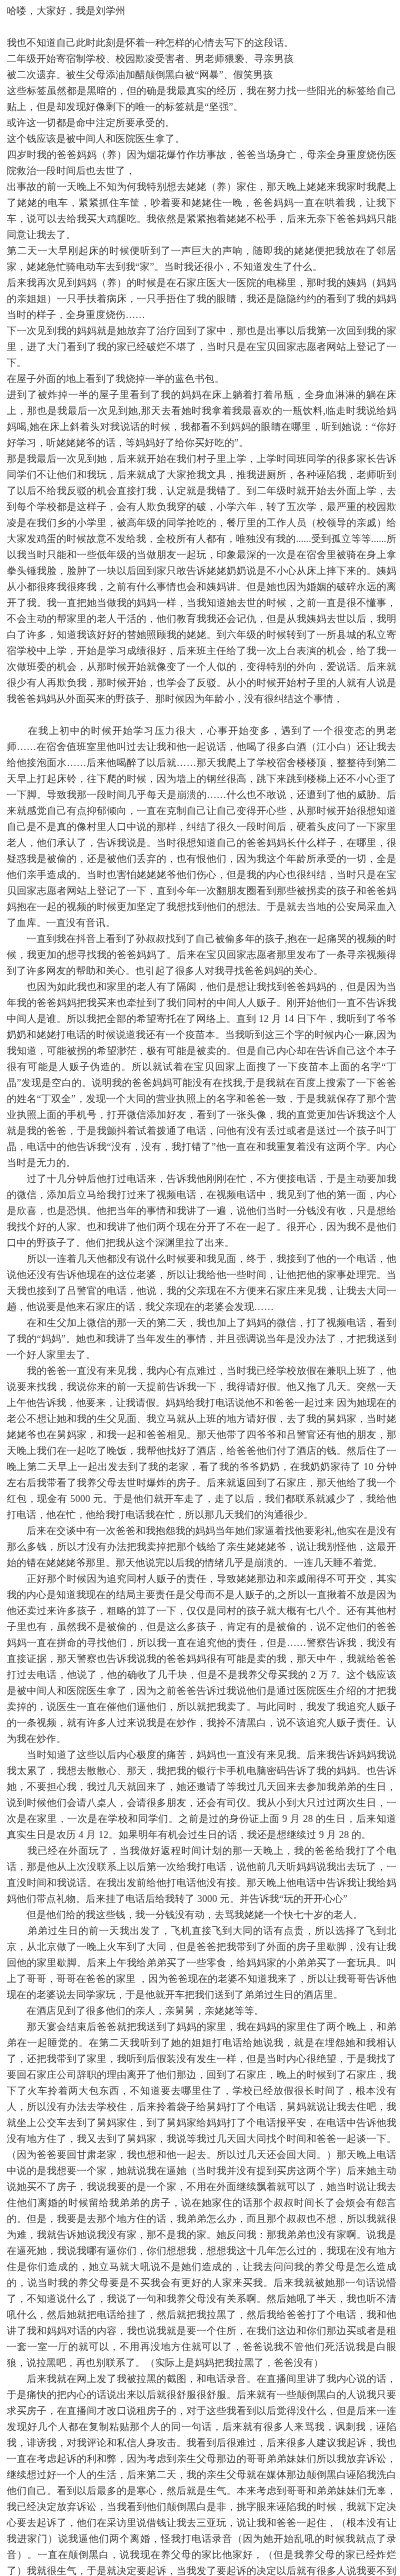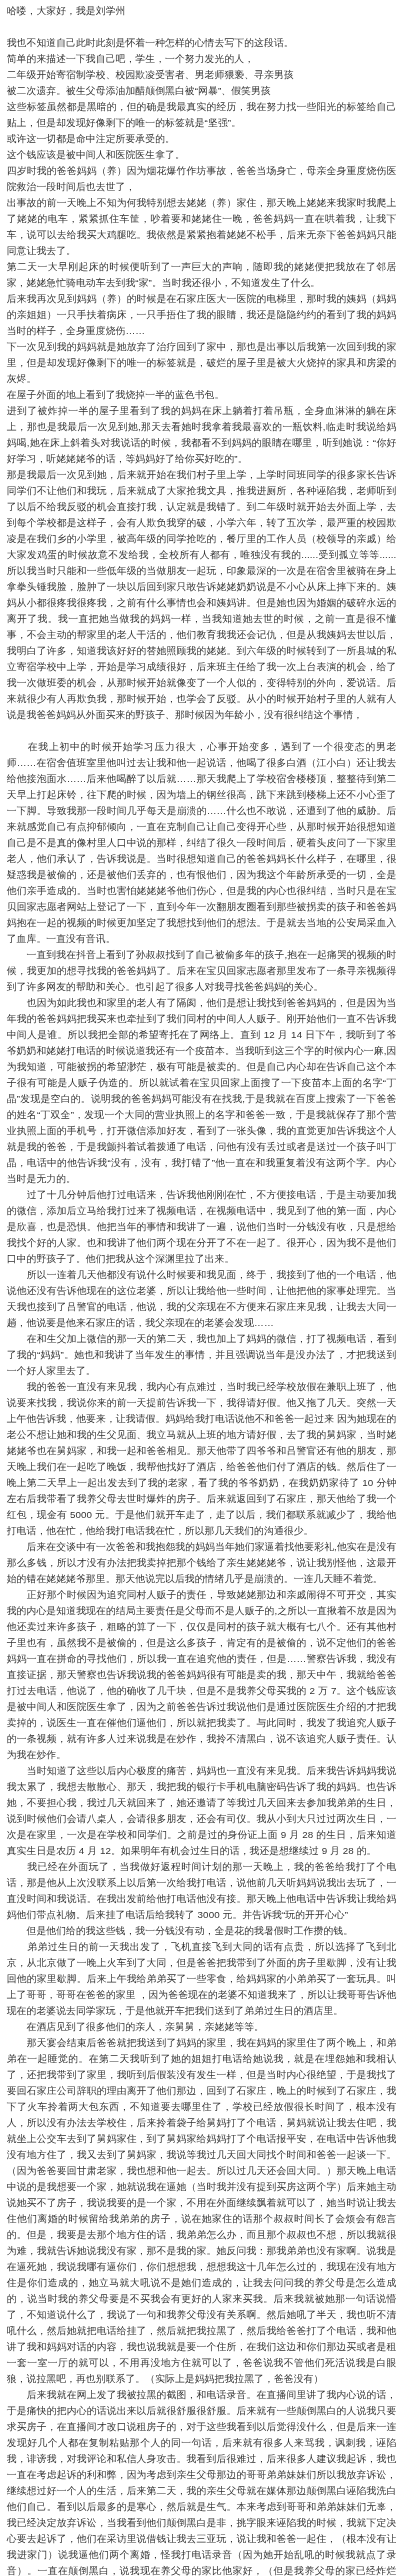--- a/index.html
+++ b/index.html
@@ -13,67 +13,66 @@
   .page {
     box-sizing: border-box;
     width: 401px;
     min-height: 3006px;
     background: #ffffff;
     padding: 3.1px 4.6px 15.5px 6.7px;
   }
   p.para {
     margin: 0;
     padding: 0;
-    font-family: Liberation Sans, sans-serif;
+    font-family: Liberation Serif, serif;
     font-size: 9.8px;
     line-height: 16px;
     color: #333333;
     text-align: justify;
     letter-spacing: 0.1px;
     word-break: normal;
     overflow-wrap: break-word;
   }
   p.para.blank {
     min-height: 16px;
   }
 </style>
 </head>
 <body>
 
 <div class="page">
   <div>
       <p class="para">哈喽，大家好，我是刘学州</p>
       <p class="para blank"></p>
       <p class="para">我也不知道自己此时此刻是怀着一种怎样的心情去写下的这段话。</p>
-      <p class="para">简单的来描述一下我自己吧，学生，一个努力发光的人，</p>
       <p class="para">二年级开始寄宿制学校、校园欺凌受害者、男老师猥亵、寻亲男孩</p>
       <p class="para">被二次遗弃。被生父母添油加醋颠倒黑白被“网暴”、假笑男孩</p>
       <p class="para">这些标签虽然都是黑暗的，但的确是我最真实的经历，我在努力找一些阳光的标签给自己贴上，但是却发现好像剩下的唯一的标签就是“坚强”。</p>
       <p class="para">或许这一切都是命中注定所要承受的。</p>
       <p class="para">这个钱应该是被中间人和医院医生拿了。</p>
       <p class="para">四岁时我的爸爸妈妈（养）因为烟花爆竹作坊事故，爸爸当场身亡，母亲全身重度烧伤医院救治一段时间后也去世了，</p>
       <p class="para">出事故的前一天晚上不知为何我特别想去姥姥（养）家住，那天晚上姥姥来我家时我爬上了姥姥的电车，紧紧抓住车筐，吵着要和姥姥住一晚，爸爸妈妈一直在哄着我，让我下车，说可以去给我买大鸡腿吃。我依然是紧紧抱着姥姥不松手，后来无奈下爸爸妈妈只能同意让我去了。</p>
       <p class="para">第二天一大早刚起床的时候便听到了一声巨大的声响，随即我的姥姥便把我放在了邻居家，姥姥急忙骑电动车去到我“家”。当时我还很小，不知道发生了什么。</p>
       <p class="para">后来我再次见到妈妈（养）的时候是在石家庄医大一医院的电梯里，那时我的姨妈（妈妈的亲姐姐）一只手扶着病床，一只手捂住了我的眼睛，我还是隐隐约约的看到了我的妈妈当时的样子，全身重度烧伤……</p>
-      <p class="para">下一次见到我的妈妈就是她放弃了治疗回到了家中，那也是出事以后我第一次回到我的家里，但是却发现好像剩下的唯一的标签就是，破烂的屋子里是被大火烧掉的家具和房梁的灰烬。</p>
+      <p class="para">下一次见到我的妈妈就是她放弃了治疗回到了家中，那也是出事以后我第一次回到我的家里，进了大门看到了我的家已经破烂不堪了，当时只是在宝贝回家志愿者网站上登记了一下。</p>
       <p class="para">在屋子外面的地上看到了我烧掉一半的蓝色书包。</p>
       <p class="para">进到了被炸掉一半的屋子里看到了我的妈妈在床上躺着打着吊瓶，全身血淋淋的躺在床上，那也是我最后一次见到她,那天去看她时我拿着我最喜欢的一瓶饮料,临走时我说给妈妈喝,她在床上斜着头对我说话的时候，我都看不到妈妈的眼睛在哪里，听到她说：“你好好学习，听姥姥姥爷的话，等妈妈好了给你买好吃的”。</p>
       <p class="para">那是我最后一次见到她，后来就开始在我们村子里上学，上学时同班同学的很多家长告诉同学们不让他们和我玩，后来就成了大家抢我文具，推我进厕所，各种诬陷我，老师听到了以后不给我反驳的机会直接打我，认定就是我错了。到二年级时就开始去外面上学，去到每个学校都是这样子，会有人欺负我穿的破，小学六年，转了五次学，最严重的校园欺凌是在我们乡的小学里，被高年级的同学抢吃的，餐厅里的工作人员（校领导的亲戚）给大家发鸡蛋的时候故意不发给我，全校所有人都有，唯独没有我的......受到孤立等等......所以我当时只能和一些低年级的当做朋友一起玩，印象最深的一次是在宿舍里被骑在身上拿拳头锤我脸，脸肿了一块以后回到家只敢告诉姥姥奶奶说是不小心从床上摔下来的。姨妈从小都很疼我很疼我，之前有什么事情也会和姨妈讲。但是她也因为婚姻的破碎永远的离开了我。我一直把她当做我的妈妈一样，当我知道她去世的时候，之前一直是很不懂事，不会主动的帮家里的老人干活的，他们教育我我还会记仇，但是从我姨妈去世以后，我明白了许多，知道我该好好的替她照顾我的姥姥。到六年级的时候转到了一所县城的私立寄宿学校中上学，开始是学习成绩很好，后来班主任给了我一次上台表演的机会，给了我一次做班委的机会，从那时候开始就像变了一个人似的，变得特别的外向，爱说话。后来就很少有人再欺负我，那时候开始，也学会了反驳。从小的时候开始村子里的人就有人说是我爸爸妈妈从外面买来的野孩子、那时候因为年龄小，没有很纠结这个事情，</p>
       <p class="para blank"></p>
       <p class="para">　　在我上初中的时候开始学习压力很大，心事开始变多，遇到了一个很变态的男老师……在宿舍值班室里他叫过去让我和他一起说话，他喝了很多白酒（江小白）还让我去给他接泡面水……后来他喝醉了以后就……那天我爬上了学校宿舍楼楼顶，整整待到第二天早上打起床铃，往下爬的时候，因为墙上的钢丝很高，跳下来跳到楼梯上还不小心歪了一下脚。导致我那一段时间几乎每天是崩溃的……什么也不敢说，还遭到了他的威胁。后来就感觉自己有点抑郁倾向，一直在克制自己让自己变得开心些，从那时候开始很想知道自己是不是真的像村里人口中说的那样，纠结了很久一段时间后，硬着头皮问了一下家里老人，他们承认了，告诉我说是。当时很想知道自己的爸爸妈妈长什么样子，在哪里，很疑惑我是被偷的，还是被他们丢弃的，也有恨他们，因为我这个年龄所承受的一切，全是他们亲手造成的。当时也害怕姥姥姥爷他们伤心，但是我的内心也很纠结，当时只是在宝贝回家志愿者网站上登记了一下，直到今年一次翻朋友圈看到那些被拐卖的孩子和爸爸妈妈抱在一起的视频的时候更加坚定了我想找到他们的想法。于是就去当地的公安局采血入了血库。一直没有音讯。</p>
       <p class="para">　　一直到我在抖音上看到了孙叔叔找到了自己被偷多年的孩子,抱在一起痛哭的视频的时候，我更加的想寻找我的爸爸妈妈了。后来在宝贝回家志愿者那里发布了一条寻亲视频得到了许多网友的帮助和关心。也引起了很多人对我寻找爸爸妈妈的关心。</p>
       <p class="para">　　也因为如此我也和家里的老人有了隔阂，他们是想让我找到爸爸妈妈的，但是因为当年我的爸爸妈妈把我买来也牵扯到了我们同村的中间人人贩子。刚开始他们一直不告诉我中间人是谁。所以我把全部的希望寄托在了网络上。直到 12 月 14 日下午，我听到了爷爷奶奶和姥姥打电话的时候说道我还有一个疫苗本。当我听到这三个字的时候内心一麻,因为我知道，可能被拐的希望渺茫，极有可能是被卖的。但是自己内心却在告诉自己这个本子很有可能是人贩子伪造的。所以就试着在宝贝回家上面搜了一下疫苗本上面的名字“丁晶”发现是空白的。说明我的爸爸妈妈可能没有在找我,于是我就在百度上搜索了一下爸爸的姓名“丁双全”，发现一个大同的营业执照上的名字和爸爸一致，于是我就保存了那个营业执照上面的手机号，打开微信添加好友，看到了一张头像，我的直觉更加告诉我这个人就是我的爸爸，于是我颤抖着试着拨通了电话，问他有没有丢过或者是送过一个孩子叫丁晶，电话中的他告诉我“没有，没有，我打错了”他一直在和我重复着没有这两个字。内心当时是无力的。</p>
       <p class="para">　　过了十几分钟后他打过电话来，告诉我他刚刚在忙，不方便接电话，于是主动要加我的微信，添加后立马给我打过来了视频电话，在视频电话中，我见到了他的第一面，内心是欣喜，也是恐惧。他把当年的事情和我讲了一遍，说他们当时一分钱没有收，只是想给我找个好的人家。也和我讲了他们两个现在分开了不在一起了。很开心，因为我不是他们口中的野孩子了。他们把我从这个深渊里拉了出来。</p>
       <p class="para">　　所以一连着几天他都没有说什么时候要和我见面，终于，我接到了他的一个电话，他说他还没有告诉他现在的这位老婆，所以让我给他一些时间，让他把他的家事处理完。当天我也接到了吕警官的电话，他说，我的父亲现在不方便来石家庄来见我，让我去大同一趟，他说要是他来石家庄的话，我父亲现在的老婆会发现……</p>
       <p class="para">　　在和生父加上微信的那一天的第二天，我也加上了妈妈的微信，打了视频电话，看到了我的“妈妈”。她也和我讲了当年发生的事情，并且强调说当年是没办法了，才把我送到一个好人家里去了。</p>
       <p class="para">　　我的爸爸一直没有来见我，我内心有点难过，当时我已经学校放假在兼职上班了，他说要来找我，我说你来的前一天提前告诉我一下，我得请好假。他又拖了几天。突然一天上午他告诉我，他要来，让我请假。妈妈给我打电话说他不和爸爸一起过来 因为她现在的老公不想让她和我的生父见面、我立马就从上班的地方请好假，去了我的舅妈家，当时姥姥姥爷也在舅妈家，和我一起和爸爸相见。那天他带了四爷爷和吕警官还有他的朋友，那天晚上我们在一起吃了晚饭，我帮他找好了酒店，给爸爸他们付了酒店的钱。然后住了一晚上第二天早上一起出发去到了我的老家，看了我的爷爷奶奶，在我奶奶家待了 10 分钟左右后我带看了我养父母去世时爆炸的房子。后来就返回到了石家庄，那天他给了我一个红包，现金有 5000 元。于是他们就开车走了，走了以后，我们都联系就减少了，我给他打电话，他在忙，他给我打电话我在忙，所以那几天我们的沟通很少。</p>
       <p class="para">　　后来在交谈中有一次爸爸和我抱怨我的妈妈当年她们家逼着找他要彩礼,他实在是没有那么多钱，所以才没有办法把我卖掉把那个钱给了亲生姥姥姥爷，说让我别怪他，这最开始的错在姥姥姥爷那里。那天他说完以后我的情绪几乎是崩溃的。一连几天睡不着觉。</p>
       <p class="para">　　正好那个时候因为追究同村人贩子的责任，导致姥姥那边和亲戚闹得不可开交，其实我的内心是知道我现在的结局主要责任是父母而不是人贩子的,之所以一直揪着不放是因为他还卖过来许多孩子，粗略的算了一下，仅仅是同村的孩子就大概有七八个。还有其他村子里也有，虽然我不是被偷的，但是这么多孩子，肯定有的是被偷的，说不定他们的爸爸妈妈一直在拼命的寻找他们，所以我一直在追究他的责任，但是……警察告诉我，我没有直接证据，那天警察也告诉我说我的爸爸妈妈很有可能是卖的我，那天中午，我就给爸爸打过去电话，他说了，他的确收了几千块，但是不是我养父母买我的 2 万 7。这个钱应该是被中间人和医院医生拿了，因为之前爸爸告诉过我说他们是通过医院医生介绍的才把我卖掉的，说医生一直在催他们逼他们，所以就把我卖了。与此同时，我发了我追究人贩子的一条视频，就有许多人过来说我是在炒作，我拎不清黑白，说不该追究人贩子责任。认为我在炒作。</p>
       <p class="para">　　当时知道了这些以后内心极度的痛苦，妈妈也一直没有来见我。后来我告诉妈妈我说我太累了，我想去散散心、那天，我把我的银行卡手机电脑密码告诉了我的妈妈。也告诉她，不要担心我，我过几天就回来了，她还邀请了等我过几天回来去参加我弟弟的生日，说到时候他们会请八桌人，会请很多朋友，还会有司仪。我从小到大只过过两次生日，一次是在家里，一次是在学校和同学们。之前是过的身份证上面 9 月 28 的生日，后来知道真实生日是农历 4 月 12。如果明年有机会过生日的话，我还是想继续过 9 月 28 的。</p>
       <p class="para">　　我已经在外面玩了，当我做好返程时间计划的那一天晚上，我的爸爸给我打了个电话，那是他从上次没联系上以后第一次给我打电话，说他前几天听妈妈说我出去玩了，一直没时间和我说话。在我出发前给他打电话他没有接。那天晚上他电话中告诉我让我给妈妈他们带点礼物。后来挂了电话后给我转了 3000 元。并告诉我“玩的开开心心”</p>
-      <p class="para">　　但是他们给的我这些钱，我一分钱没有动，全是花的我暑假时工作攒的钱。</p>
+      <p class="para">　　但是他们给的我这些钱，我一分钱没有动，去骂我姥姥一个快七十岁的老人。</p>
       <p class="para">　　弟弟过生日的前一天我出发了，飞机直接飞到大同的话有点贵，所以选择了飞到北京，从北京做了一晚上火车到了大同，但是爸爸把我带到了外面的房子里歇脚，没有让我回他的家里歇脚。后来上午我给弟弟买了一些零食，给妈妈家的小弟弟买了一套玩具。叫上了哥哥，哥哥在爸爸的家里 ，因为爸爸现在的老婆不知道我来了，所以让我哥哥告诉他现在的老婆说去同学家玩，于是他就开车把我们送到了弟弟过生日的酒店里。</p>
       <p class="para">　　在酒店见到了很多他们的亲人，亲舅舅，亲姥姥等等。</p>
       <p class="para">　　那天宴会结束后爸爸就把我送到了妈妈的家里，我在妈妈的家里住了两个晚上，和弟弟在一起睡觉的。在第二天我听到了她的姐姐打电话给她说我，就是在埋怨她和我相认了，还把我带到了家里，我听到后假装没有发生一样，但是当时内心很绝望，于是我找了要回石家庄公司辞职的理由离开了他们那边，回到了石家庄，晚上的时候到了石家庄，我下了火车拎着两大包东西，不知道要去哪里住了，学校已经放假很长时间了，根本没有人，所以没有办法去学校住，后来拎着袋子给舅妈打了个电话，舅妈就说让我去住吧，我就坐上公交车去到了舅妈家住，到了舅妈家给妈妈打了个电话报平安，在电话中告诉他我没有地方住了，我又去到了舅妈家，我说等我过几天回大同找个时间和爸爸一起谈一下。（因为爸爸要回甘肃老家，我也想和他一起去。所以过几天还会回大同。）那天晚上电话中说的是我想要一个家，她就说我在逼她（当时我并没有提到买房这两个字）后来她主动说她买不了房子，我说我要的是一个家，不用在外面继续飘着就可以了，她当时说让我去住他们离婚的时候留给我弟弟的房子，说在她家住的话那个叔叔时间长了会烦会有怨言的。但是，我要是去那个地方住的话，我弟弟怎么办，而且那个叔叔也不想，所以我就很为难，我就告诉她说我没有家，那不是我的家。她反问我：那我弟弟也没有家啊。说我是在逼死她，我说我哪有逼你们，你们想想我，想想我这十几年怎么过的，我现在没有地方住是你们造成的，她立马就大吼说不是她们造成的，让我去问问我的养父母是怎么造成的，说当时我的养父母要是不买我会有更好的人家来买我。后来我就被她那一句话说懵了，不知道说什么了，我说了一句和我养父母没有关系啊。然后她吼了半天，我也听不清吼什么，然后她就把电话给挂了，然后就把我拉黑了，然后我给爸爸打了个电话，我和他讲了我和妈妈对话的内容，我也说我就是要一个住所，在我们这边和你们那边买或者是租一套一室一厅的就可以，不用再没地方住就可以了，爸爸说我不管他们死活说我是白眼狼，说拉黑吧，再也别联系了。（实际上是妈妈把我拉黑了，爸爸没有）</p>
       <p class="para">　　后来我就在网上发了我被拉黑的截图，和电话录音。在直播间里讲了我内心说的话，于是痛快的把内心的话说出来以后就很舒服很舒服。后来就有一些颠倒黑白的人说我只要求买房子，在直播间才改口说租房子的，对于这些我看到以后觉得没什么，但是后来一连发现好几个人都在复制粘贴那个人的同一句话，后来就有很多人来骂我，讽刺我，诬陷我，诽谤我，对我评论和私信人身攻击。我看到后很难过，后来很多人建议我起诉，我也一直在考虑起诉的利和弊，因为考虑到亲生父母那边的哥哥弟弟妹妹们所以我放弃诉讼，继续想过好一个人的生活，后来第二天，我的亲生父母就在媒体那边颠倒黑白诬陷我洗白他们自己。看到以后最多的是寒心，然后就是生气。本来考虑到哥哥和弟弟妹妹们无辜，我已经决定放弃诉讼，当我看到他们颠倒黑白是非，挑字眼来诬陷我的时候，我就下定决心要去起诉了，他们在采访里说借钱让我去三亚玩，说让我和爸爸一起住，（根本没有让我进家门）说我逼他们两个离婚，怪我打电话录音（因为她开始乱吼的时候我就点了录音）。一直在颠倒黑白，说我现在养父母的家比他家好，（但是我养父母的家已经炸烂了）我就很生气，于是就决定要起诉，当我发了要起诉的决定以后就有很多人说我要不到房子气急败坏才起诉的，于是就有很多很多人私信骂我，人身攻击我。之前在直播间里说过有一个我养家奶奶家的远房亲戚因为一个二手苹果手机骂我姥姥，然后那个所谓的“亲戚”就开始骂我……故意编造我一些谎言来污蔑我……摸黑我……但是事实就是那个人之前骂我姥姥了。他一个年轻的人，去骂我姥姥一个快七十岁的老人，我就说了这个，没说其他的，也没说他是谁，他就开始在群里带头骂我诋毁我，（这是一个 30 多岁的大男人亲戚）</p>
     </div>
 </div>
 
 
 </body></html>

